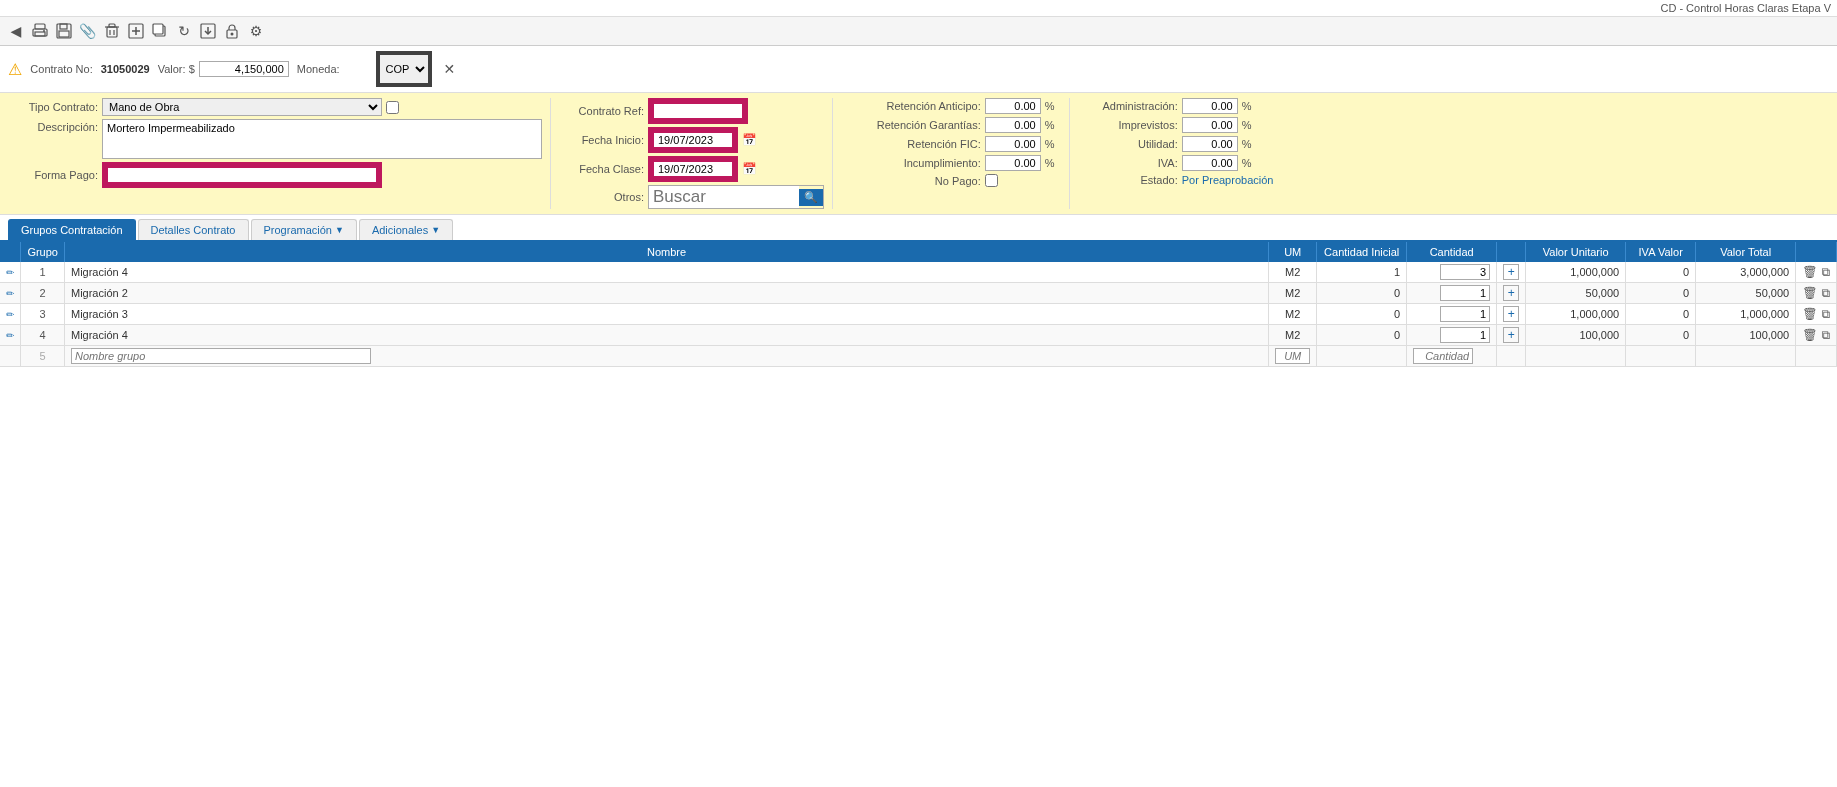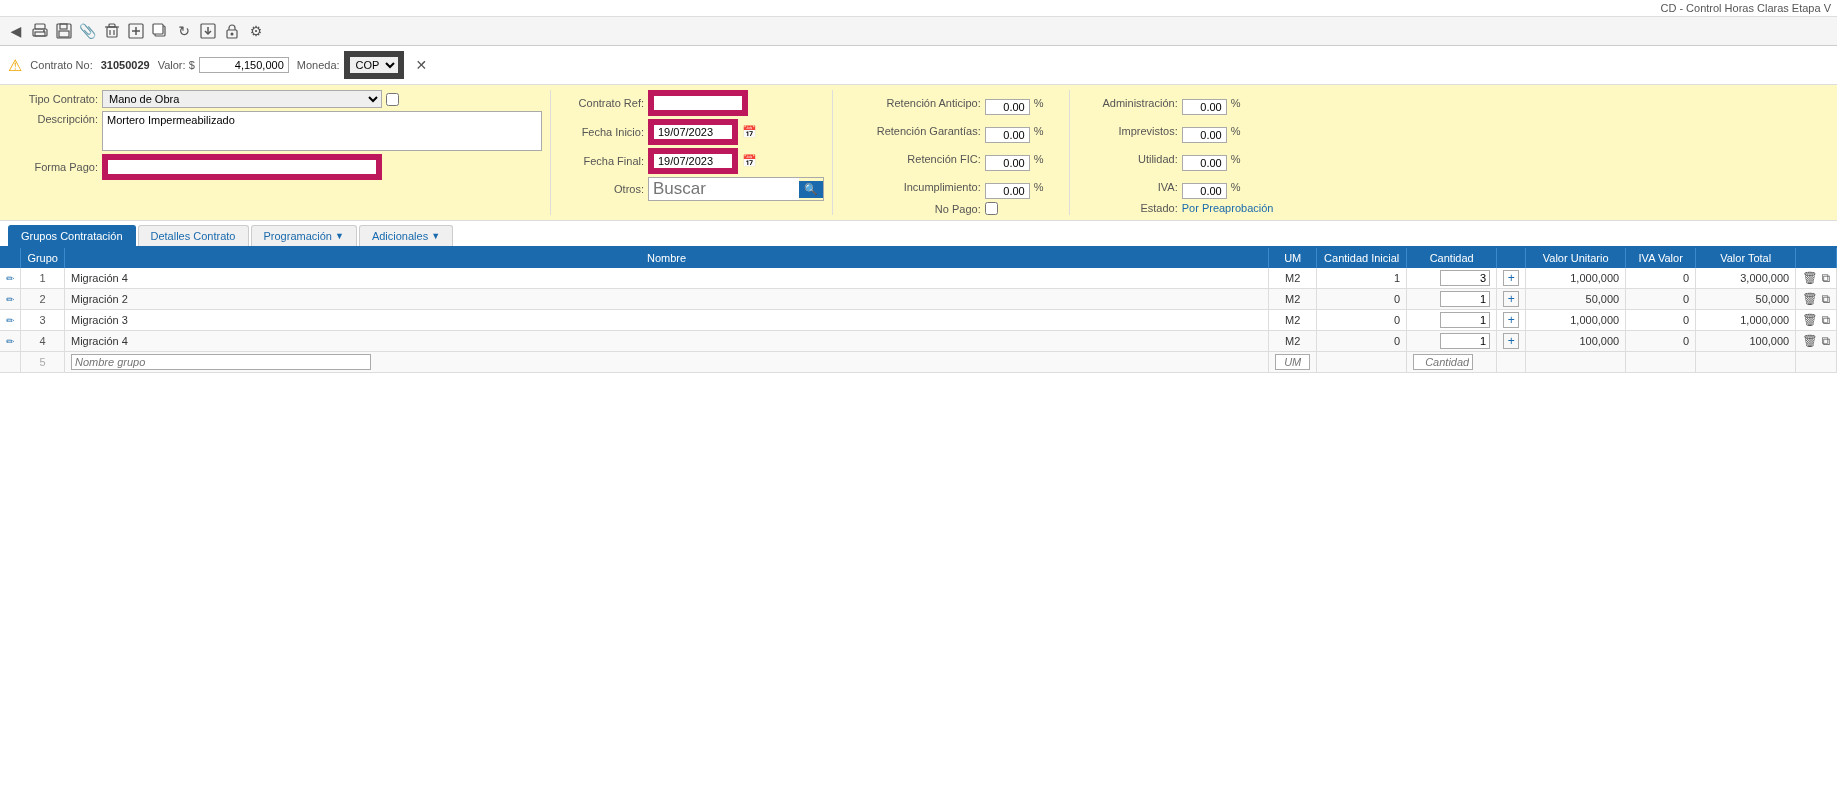--- a/index.html
+++ b/index.html
@@ -33,23 +33,24 @@
       font-size: 10px;
       color: #555;
     }
     .valor-input {
       border: 1px solid #aaa;
       padding: 1px 4px;
       width: 90px;
       text-align: right;
     }
     .moneda-select {
-      border: 6px solid #404040;
-      padding: 1px 2px;
+      border: 4px solid #404040;
+      padding: 7px 2px;
       font-size: 11px;
+      margin-left: 32px;
     }
     .form-row { display: flex; align-items: center; gap: 4px; }
     .form-input {
       border: 6px solid #be185d;
       padding: 1px 4px;
       font-size: 11px;
     }
     .form-select {
       border: 1px solid #aaa;
       padding: 1px 2px;
@@ -57,25 +58,24 @@
     }
     .form-textarea {
       border: 1px solid #aaa;
       padding: 2px 4px;
       font-size: 11px;
       resize: none;
       width: 440px;
       height: 40px;
     }
     .pct-input {
-      width: 45px;
+      width: 56px;
       border: 1px solid #aaa;
       padding: 1px 4px;
       text-align: right;
-      margin-top: 9px;
     }
     .status-link { color: #1a6aad; text-decoration: none; }
     .cal-icon { font-size: 12px; color: #1a6aad; cursor: pointer; }
     .search-input-wrap { display: flex; align-items: center; border: 1px solid #aaa; }
     .search-input-wrap input { border: none; outline: none; font-size: 11px; padding: 1px 4px; width: 180px; }
     .search-btn { background: #1a6aad; color: #fff; border: none; cursor: pointer; padding: 2px 5px; font-size: 11px; }
 
     
     .tabs-row {
       display: flex;
@@ -306,21 +306,21 @@
     <div class="form-row">
       <span style="color:#555; min-width:85px; text-align:right;">Contrato Ref:</span>
       <input type="text" class="form-input" style="width: 100px;" value="">
     </div>
     <div class="form-row">
       <span style="color:#555; min-width:85px; text-align:right;">Fecha Inicio:</span>
       <input type="text" class="form-input" style="width: 90px;" value="19/07/2023">
       <span class="cal-icon">📅</span>
     </div>
     <div class="form-row">
-      <span style="color:#555; min-width:85px; text-align:right;">Fecha Final:</span>
+      <span style="color:#555; min-width:85px; text-align:right;">Fecha Clase:</span>
       <input type="text" class="form-input" style="width: 90px;" value="19/07/2023">
       <span class="cal-icon">📅</span>
     </div>
     <div class="form-row">
       <span style="color:#555; min-width:85px; text-align:right;">Otros:</span>
       <div class="search-input-wrap">
         <input type="text" placeholder="Buscar" style="width: 150px; border: none; outline: none; font-size: 17px; padding: 1px 4px;">
         <button class="search-btn">🔍</button>
       </div>
     </div>

